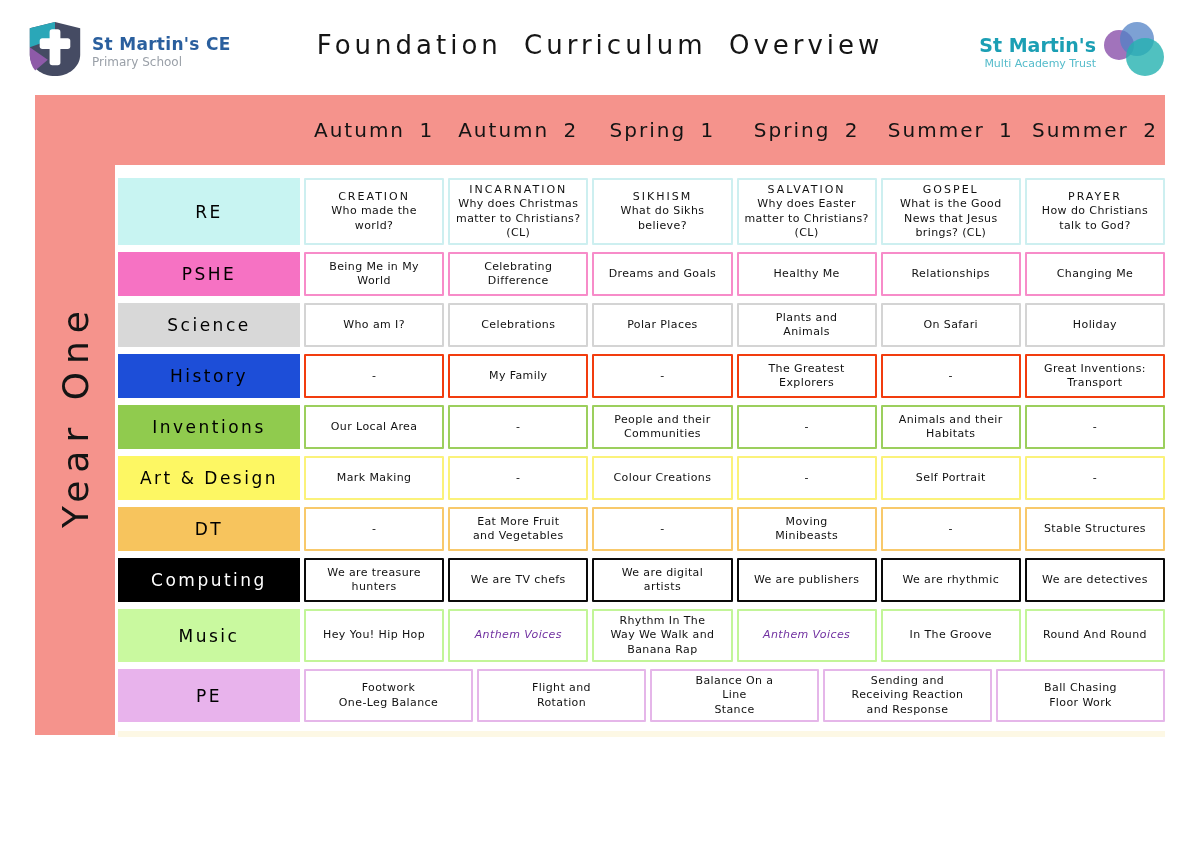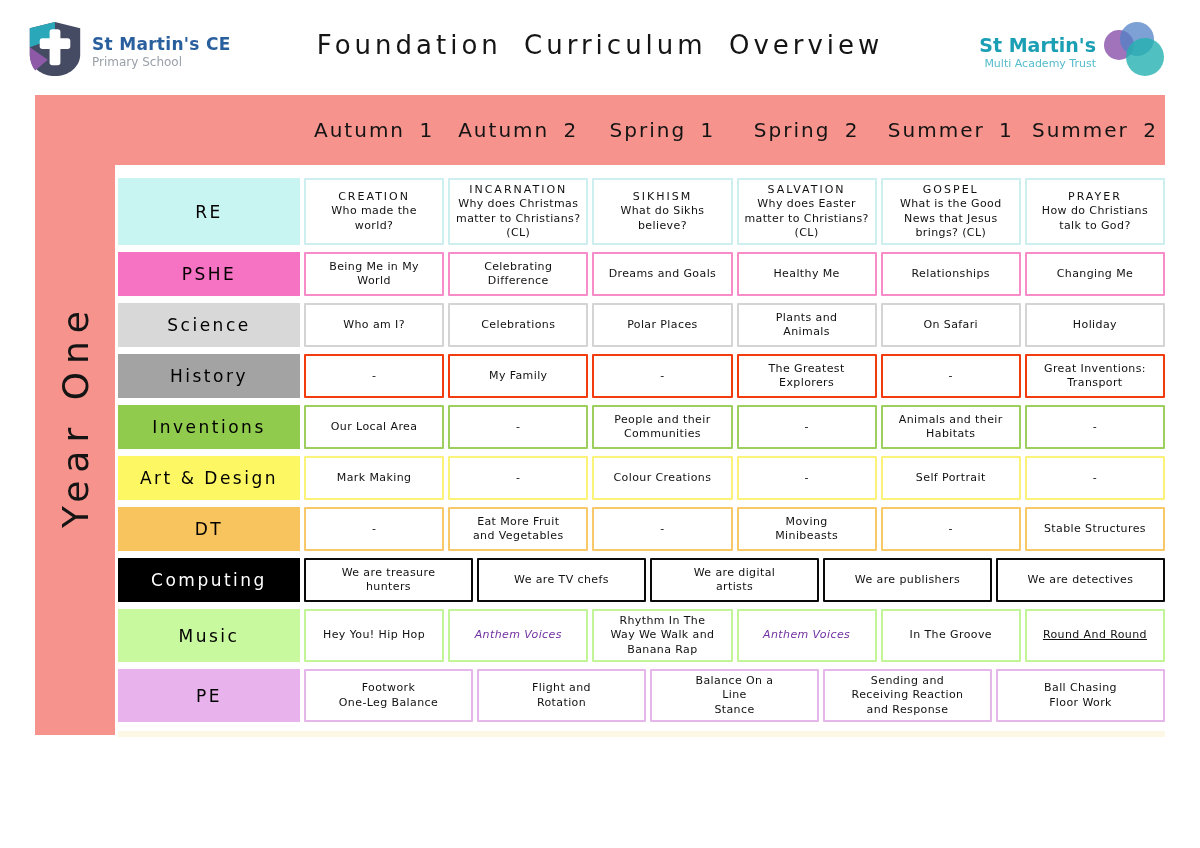--- a/index.html
+++ b/index.html
@@ -185,21 +185,21 @@
 Animals</div>
       </div>
       <div class="cell" style="border-color: rgb(212, 212, 212);">
         <div class="cell-body">On Safari</div>
       </div>
       <div class="cell" style="border-color: rgb(212, 212, 212);">
         <div class="cell-body">Holiday</div>
       </div>
     </div>
     <div class="row">
-      <div class="label-cell" style="background: #a3a3a3; color: rgb(0, 0, 0); text-align: right;">History</div>
+      <div class="label-cell" style="background: #1d4ed8; color: rgb(0, 0, 0); text-align: right;">History</div>
       <div class="cell" style="border-color: rgb(242, 60, 14);">
         <div class="cell-body">-</div>
       </div>
       <div class="cell" style="border-color: rgb(242, 60, 14);">
         <div class="cell-body">My Family</div>
       </div>
       <div class="cell" style="border-color: rgb(242, 60, 14);">
         <div class="cell-body">-</div>
       </div>
       <div class="cell" style="border-color: rgb(242, 60, 14);">
@@ -289,20 +289,23 @@
       </div>
       <div class="cell" style="border-color: rgb(10, 10, 10);">
         <div class="cell-body">We are TV chefs</div>
       </div>
       <div class="cell" style="border-color: rgb(10, 10, 10);">
         <div class="cell-body">We are digital
 artists</div>
       </div>
       <div class="cell" style="border-color: rgb(10, 10, 10);">
         <div class="cell-body">We are publishers</div>
+      </div>
+      <div class="cell" style="border-color: rgb(10, 10, 10);">
+        <div class="cell-body">We are rhythmic</div>
       </div>
       <div class="cell" style="border-color: rgb(10, 10, 10);">
         <div class="cell-body">We are detectives</div>
       </div>
     </div>
     <div class="row">
       <div class="label-cell" style="background: rgb(201, 249, 159); color: rgb(0, 0, 0);">Music</div>
       <div class="cell" style="border-color: rgb(194, 245, 152);">
         <div class="cell-body">Hey You! Hip Hop</div>
       </div>
@@ -313,21 +316,21 @@
         <div class="cell-body">Rhythm In The
 Way We Walk and
 Banana Rap</div>
       </div>
       <div class="cell" style="border-color: rgb(194, 245, 152);">
         <div class="cell-body accent">Anthem Voices</div>
       </div>
       <div class="cell" style="border-color: rgb(194, 245, 152);">
         <div class="cell-body">In The Groove</div>
       </div>
-      <div class="cell" style="border-color: rgb(194, 245, 152); text-decoration: underline;">
+      <div class="cell" style="border-color: rgb(194, 245, 152);">
         <div class="cell-body">Round And Round</div>
       </div>
     </div>
     <div class="row">
       <div class="label-cell" style="background: rgb(232, 179, 236); color: rgb(0, 0, 0);">PE</div>
       <div class="cell" style="border-color: rgb(229, 182, 233);">
         <div class="cell-body">Footwork
 One-Leg Balance</div>
       </div>
       <div class="cell" style="border-color: rgb(229, 182, 233);">

